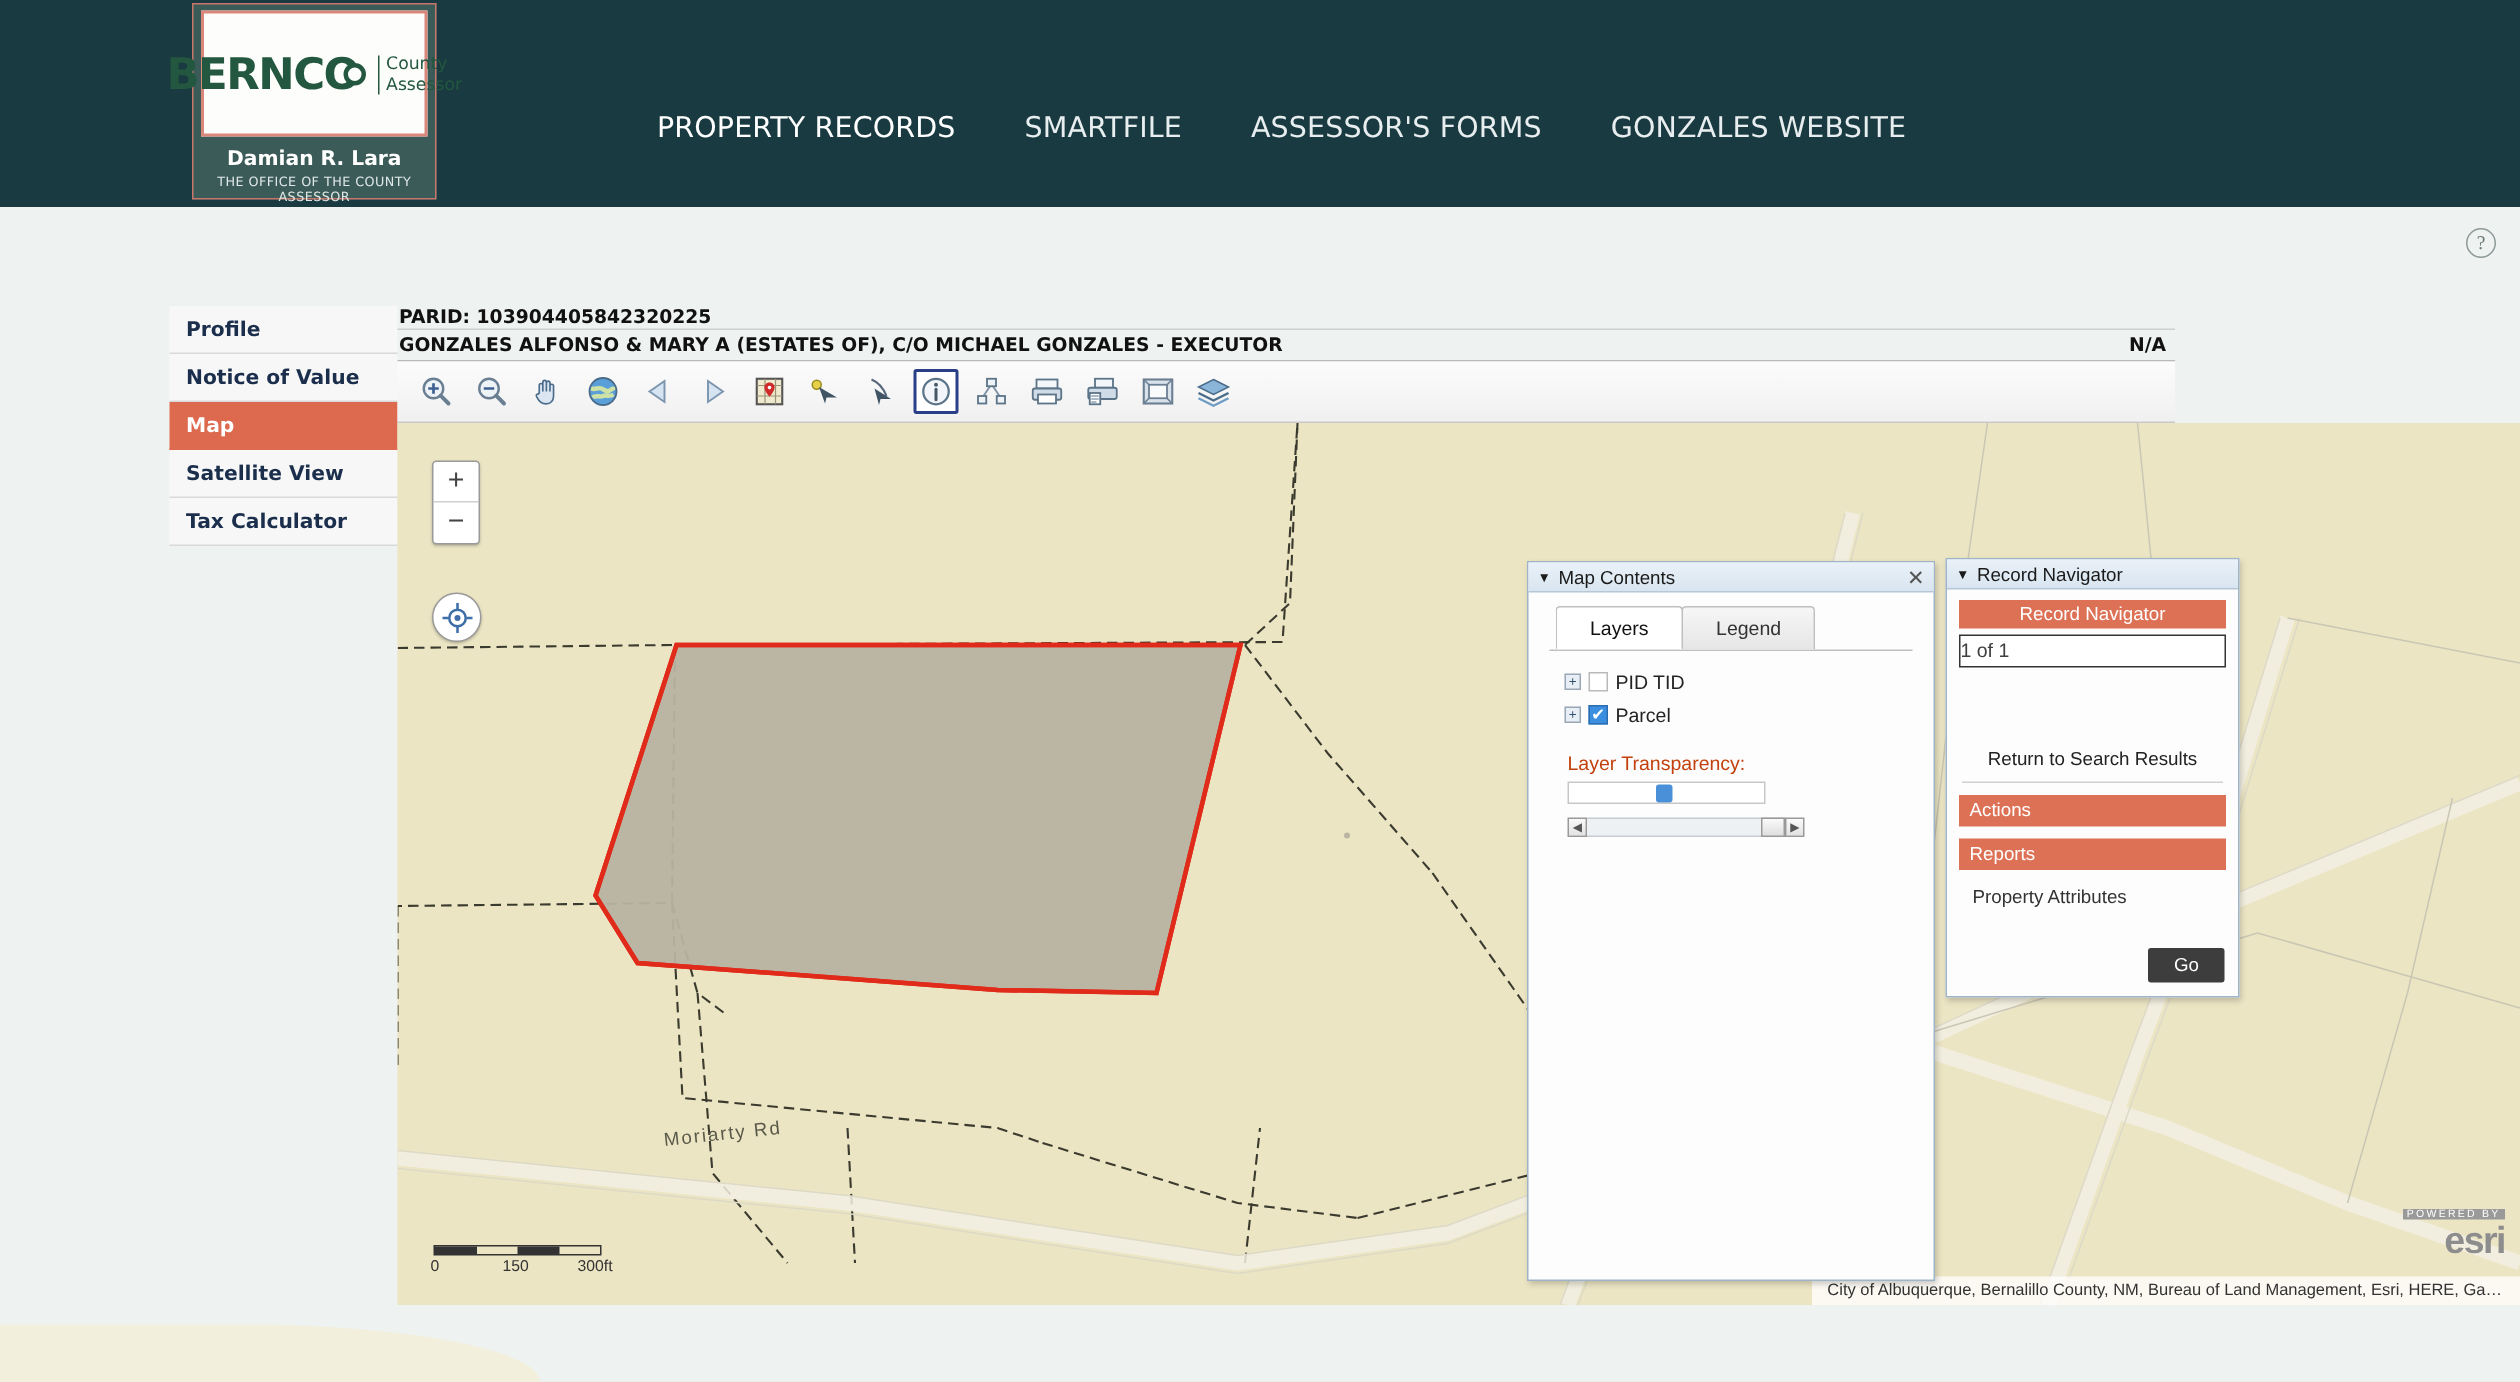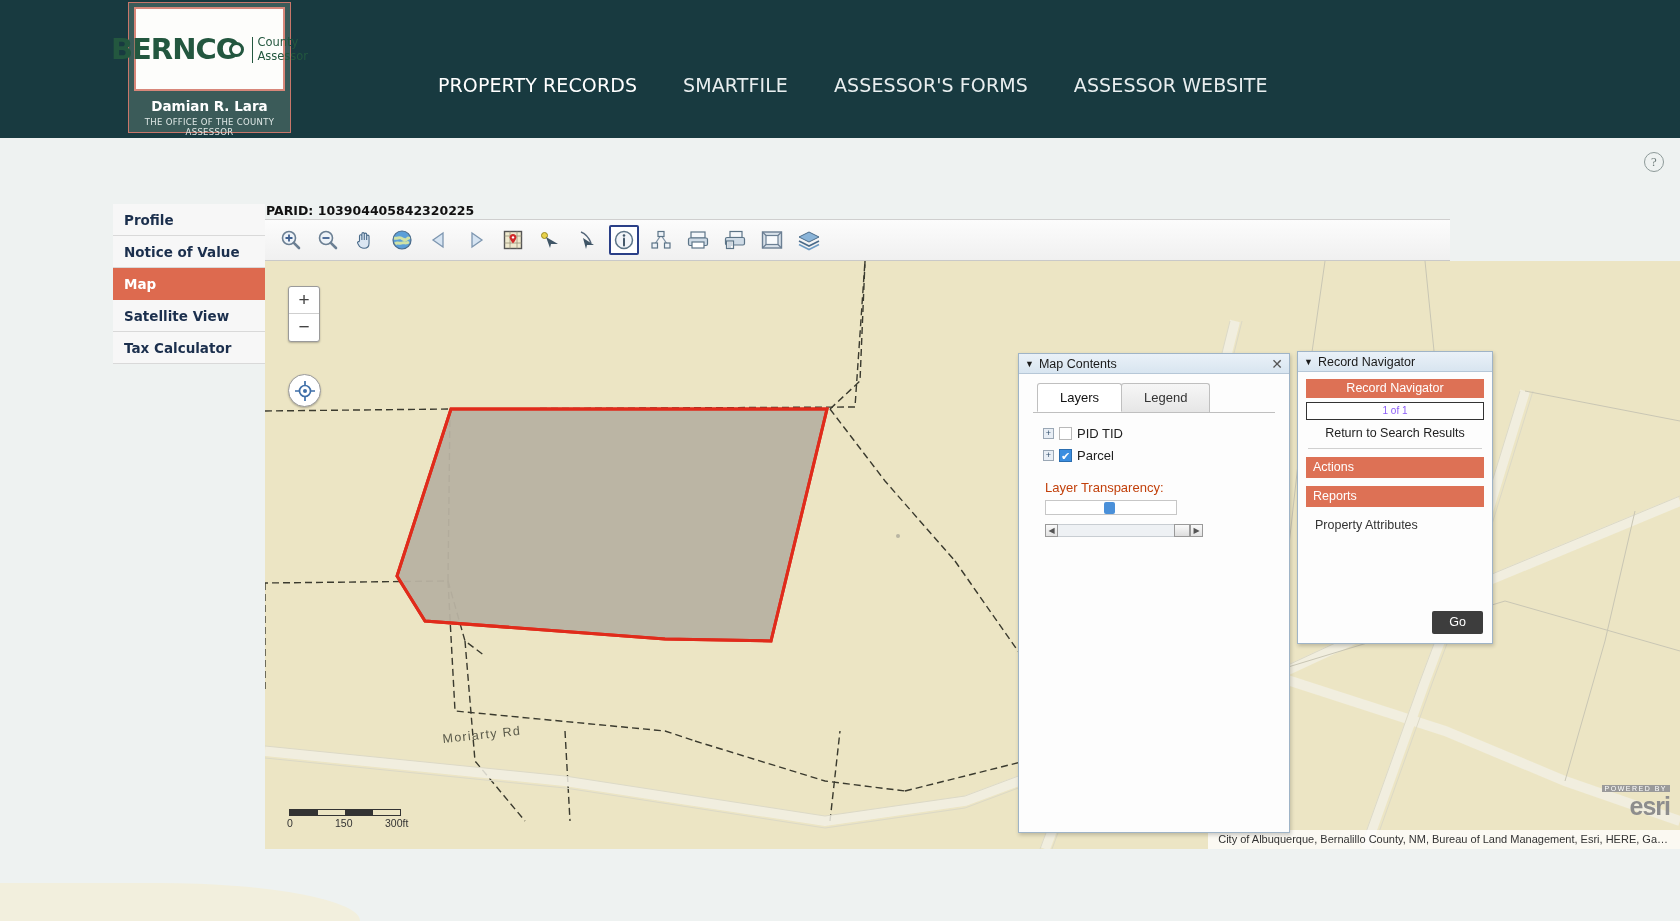--- a/index.html
+++ b/index.html
@@ -285,26 +285,26 @@
     box-shadow: 1px 2px 4px rgba(0,0,0,.2);
   }
   .rn-body { padding: 7px 8px 0 8px; }
   .rn-title-bar {
     background: #dd7155; color: #fff;
     font-size: 12.5px; text-align: center;
     padding: 2px 0 3px 0;
   }
   .rn-input {
     width: 100%; background: #fff; border: 1px solid #333;
-    text-align: center; font-size: 10px; color: #8b5cf6;
+    font-size: 13px; color: #404040;
     padding: 2px 0 3px 0; margin-top: 4px;
   }
   .rn-return {
     text-align: center; font-size: 12.5px; color: #222;
-    padding: 6px 0 7px 0; cursor: pointer;
+    padding: 6px 0 7px 0; cursor: pointer; margin-top: 48px;
   }
   .rn-hr { border-top: 1px solid #d0d0d0; margin: 1px 2px 8px 2px; }
   .rn-section {
     background: #dd7155; color: #fff;
     font-size: 12.5px; padding: 3px 0 4px 7px;
   }
   .rn-gap { height: 8px; }
   .rn-link {
     font-size: 12.5px; color: #333; padding: 11px 0 0 9px; cursor: pointer;
   }
@@ -343,41 +343,45 @@
       </div>
     </div>
     <div class="logo-name">Damian R. Lara</div>
     <div class="logo-office">THE OFFICE OF THE COUNTY ASSESSOR</div>
   </div>
 
   <div class="main-nav">
     <a class="nav-link">PROPERTY RECORDS</a>
     <a class="nav-link">SMARTFILE</a>
     <a class="nav-link">ASSESSOR'S FORMS</a>
-    <a class="nav-link">ASSESSOR WEBSITE</a>
+    <a class="nav-link">GONZALES WEBSITE</a>
   </div>
 </div>
 
 <div class="help-icon">?</div>
 
 <div class="sidebar">
   <div class="sb-item">Profile</div>
   <div class="sb-item">Notice of Value</div>
   <div class="sb-item active">Map</div>
   <div class="sb-item">Satellite View</div>
   <div class="sb-item">Tax Calculator</div>
 </div>
 
 <div class="content">
 
   <div class="parid-line">
     <span>PARID:</span>
     <span>103904405842320225</span>
   </div>
 
+  <div class="owner-bar">
+    <span>GONZALES ALFONSO &amp; MARY A (ESTATES OF), C/O MICHAEL GONZALES - EXECUTOR</span>
+    <span>N/A</span>
+  </div>
 
   <div class="toolbar">
 
     <div class="tb-btn">
       <svg width="22" height="22" viewBox="0 0 22 22">
           <circle cx="9" cy="9" r="6.5" fill="#eef3f8" stroke="#6b7f93" stroke-width="1.6"></circle>
           <path d="M13.8 13.8 L19 19" stroke="#6b7f93" stroke-width="2.6" stroke-linecap="round"></path>
           <path d="M9 5.5v7M5.5 9h7" stroke="#3f6090" stroke-width="1.8"></path>
         </svg>
     </div>

